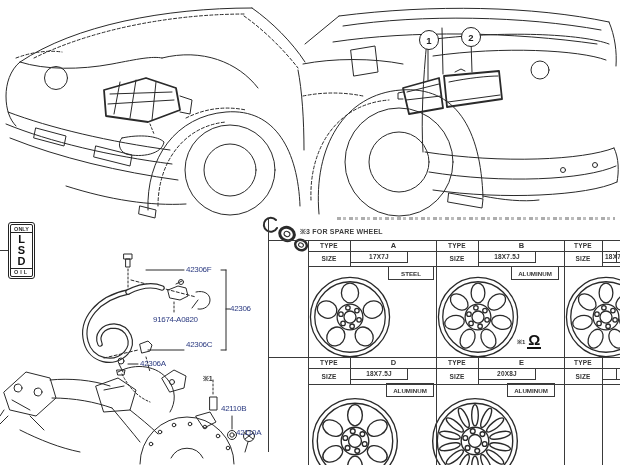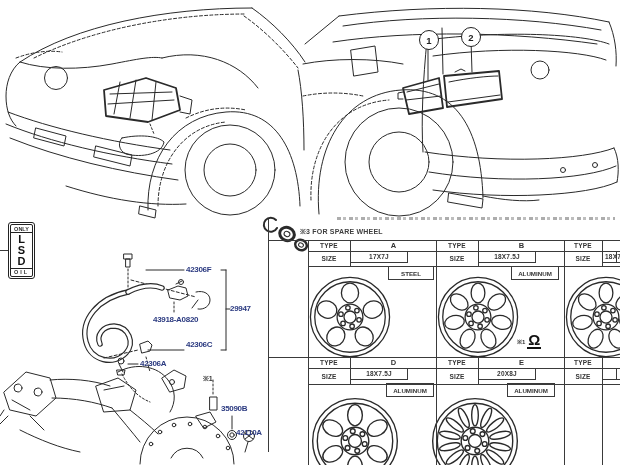--- a/index.html
+++ b/index.html
@@ -11,21 +11,21 @@
   .dash{stroke-dasharray:3,2.2;}
   .dash2{stroke-dasharray:2,2;}
   .bold-stroke{stroke-width:1.8;}
   .tube-out{stroke-width:5.5;}
   .tube-in{stroke:#ffffff;stroke-width:3.2;}
   .tt{position:absolute;display:flex;align-items:center;justify-content:center;
       font-weight:bold;font-size:6.5px;letter-spacing:.2px;color:#333;}
   .tletter{font-size:7.5px;}
   .mat{position:absolute;display:flex;align-items:center;justify-content:center;
        border:1px solid #3a3a3a;background:#fff;font-weight:bold;font-size:6.2px;color:#333;}
-  .plabel{position:absolute;font-weight:bold;font-size:8px;letter-spacing:-.3px;color:#2b3a80;white-space:nowrap;text-align:center;}
+  .plabel{position:absolute;font-weight:normal;font-size:8px;letter-spacing:-.3px;color:#2b3a80;white-space:nowrap;text-align:center;}
   .pmark{position:absolute;font-weight:bold;font-size:7px;color:#333;white-space:nowrap;}
   .callout{position:absolute;width:18px;height:18px;border:1.4px solid #222;border-radius:50%;
            background:#fff;display:flex;align-items:center;justify-content:center;
            font-size:9.5px;font-weight:bold;color:#222;}
   .wheel ellipse,.wheel circle{stroke-width:1.5;}
   #lsd-box{position:absolute;left:8px;top:222px;width:27px;height:57px;border:1.4px solid #222;border-radius:3px;
            background:#fff;display:flex;flex-direction:column;align-items:center;padding:1px 0;box-sizing:border-box;}
   #lsd-inner{border:1px solid #222;border-radius:2px;width:21px;flex:1;display:flex;flex-direction:column;align-items:center;justify-content:space-between;padding:1px 0;}
   .lsd-top{font-size:5.5px;font-weight:bold;border-bottom:1px solid #222;width:100%;text-align:center;}
   .lsd-big{font-size:11px;font-weight:bold;line-height:.84;color:#111;}
@@ -216,26 +216,26 @@
       <circle cx="228" cy="208" r="1.8"></circle>
       <path d="M130,170 C140,178 150,186 158,194"></path>
       <path d="M112,168 C122,180 132,192 140,202"></path>
       <path d="M4,170 l-4,6 M8,176 l-8,8"></path>
       <path d="M20,190 C40,200 60,208 80,212"></path>
       <path d="M30,176 L44,190"></path>
     </g>
   </svg>
 
   <div class="plabel" style="left:186px;top:265px">42306F</div>
-  <div class="plabel" style="left:230px;top:304px">29947</div>
-  <div class="plabel" style="left:153px;top:315px">43918-A0820</div>
+  <div class="plabel" style="left:230px;top:304px">42306</div>
+  <div class="plabel" style="left:153px;top:315px">91674-A0820</div>
   <div class="plabel" style="left:186px;top:340px">42306C</div>
   <div class="plabel" style="left:140px;top:359px">42306A</div>
   <div class="pmark" style="left:203px;top:374px">※1</div>
-  <div class="plabel" style="left:221px;top:404px">35090B</div>
+  <div class="plabel" style="left:221px;top:404px">42110B</div>
   <div class="plabel" style="left:236px;top:428px">42110A</div>
 
   <svg id="rings" style="left:260px;top:212px" width="52" height="44" viewBox="0 0 52 44">
     <path d="M16,8 A7,7 0 1 0 17,16" style="stroke-width:2"></path>
     <ellipse cx="27" cy="22" rx="7.5" ry="6.5" transform="rotate(25 27 22)" style="stroke-width:3"></ellipse>
     <ellipse cx="27" cy="22" rx="3" ry="2.5" transform="rotate(25 27 22)"></ellipse>
     <ellipse cx="41" cy="33" rx="6" ry="5" transform="rotate(25 41 33)" style="stroke-width:2.5"></ellipse>
     <ellipse cx="41" cy="33" rx="2.5" ry="2" transform="rotate(25 41 33)"></ellipse>
   </svg>
 

